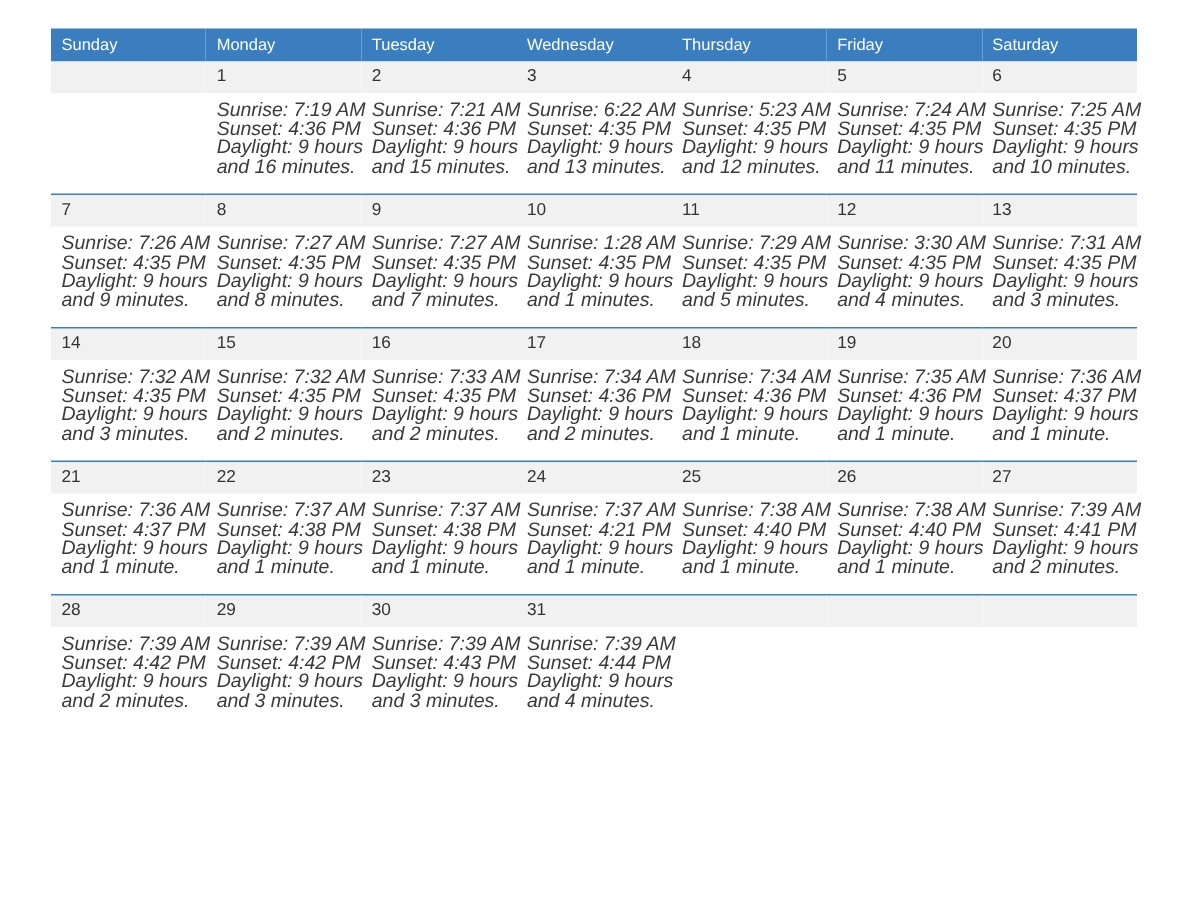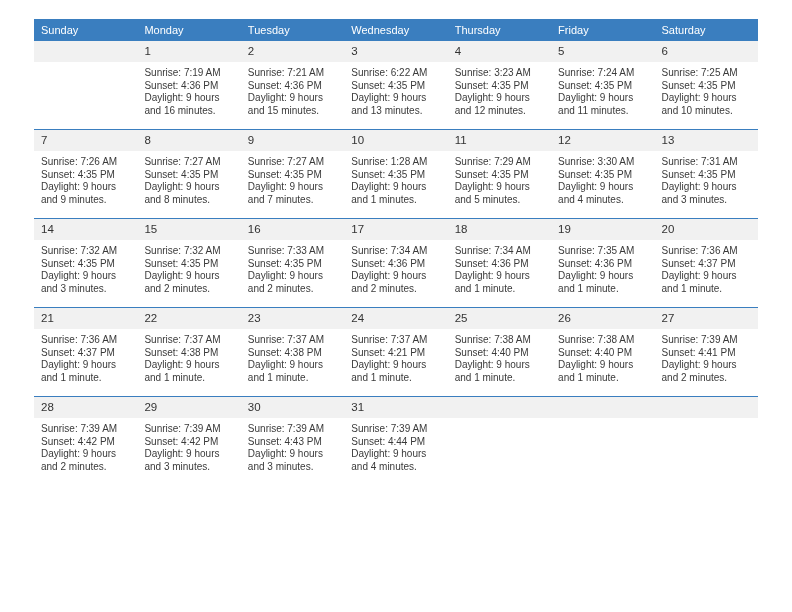--- a/index.html
+++ b/index.html
@@ -117,23 +117,24 @@
     line-height: 13px;
     color: #333333;
     padding: 4px 0 4px 7px;
     min-height: 13px;
   }
   .daynum.empty {
     color: transparent;
   }
   .dayinfo {
     padding: 5px 6px 0 7px;
-    font-size: 10px;
+    font-size: 13px;
     line-height: 12.6px;
     color: #3a3a3a;
+    font-style: italic;
   }
   .dayinfo div {
     white-space: nowrap;
   }
   .cell-empty .daynum {
     background: #f1f1f1;
   }
 </style>
 </head>
 <body>
@@ -182,21 +183,21 @@
           <div class="dayinfo">
             <div>Sunrise: 6:22 AM</div>
             <div>Sunset: 4:35 PM</div>
             <div>Daylight: 9 hours</div>
             <div>and 13 minutes.</div>
           </div>
         </td>
         <td>
           <div class="daynum">4</div>
           <div class="dayinfo">
-            <div>Sunrise: 3:23 AM</div>
+            <div>Sunrise: 5:23 AM</div>
             <div>Sunset: 4:35 PM</div>
             <div>Daylight: 9 hours</div>
             <div>and 12 minutes.</div>
           </div>
         </td>
         <td>
           <div class="daynum">5</div>
           <div class="dayinfo">
             <div>Sunrise: 7:24 AM</div>
             <div>Sunset: 4:35 PM</div>

